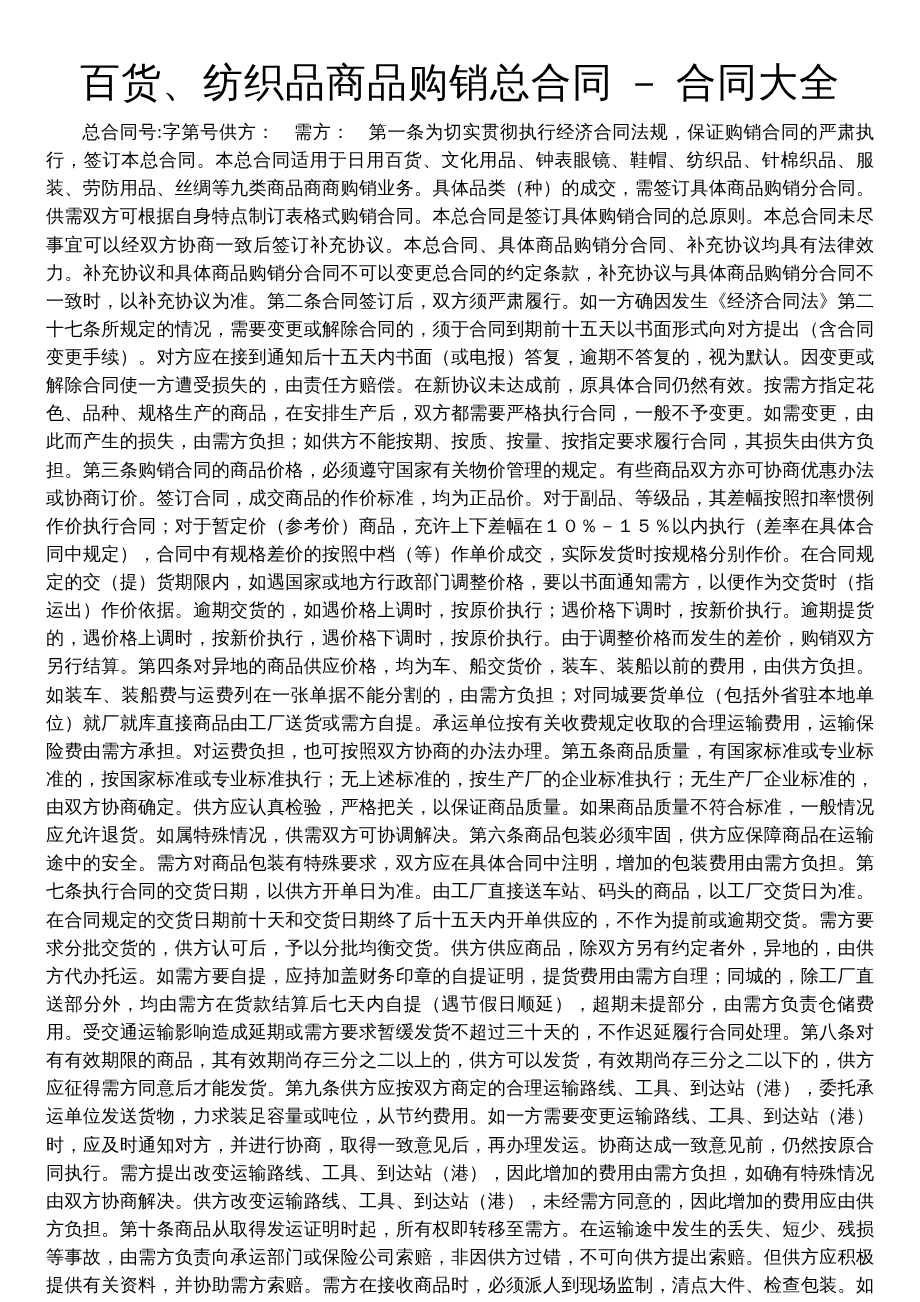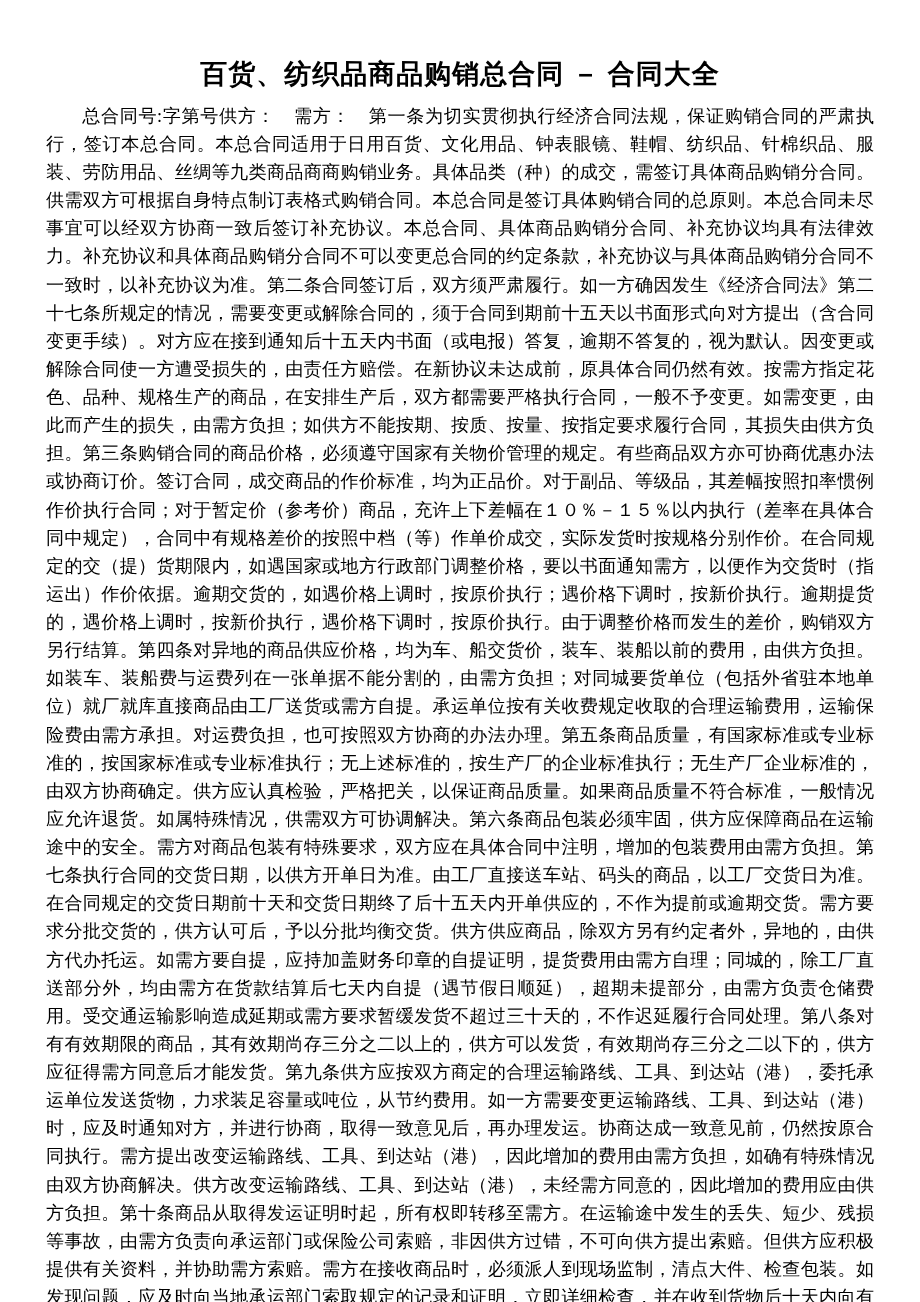--- a/index.html
+++ b/index.html
@@ -20,22 +20,22 @@
     position: relative;
   }
   .date-line {
     text-align: right;
     font-size: 15.5px;
     letter-spacing: 0.5px;
     margin: 0 12px 10px 0;
   }
   .doc-title {
     text-align: center;
-    font-size: 27px;
-    font-weight: bold;
+    font-size: 40px;
+    font-weight: normal;
     letter-spacing: 1px;
     margin: 0 0 10px 0;
     line-height: 1.25;
   }
   .body-text {
     font-size: 18.1px;
     line-height: 1.555;
     text-align: justify;
     text-justify: inter-ideograph;
     text-indent: 2em;

